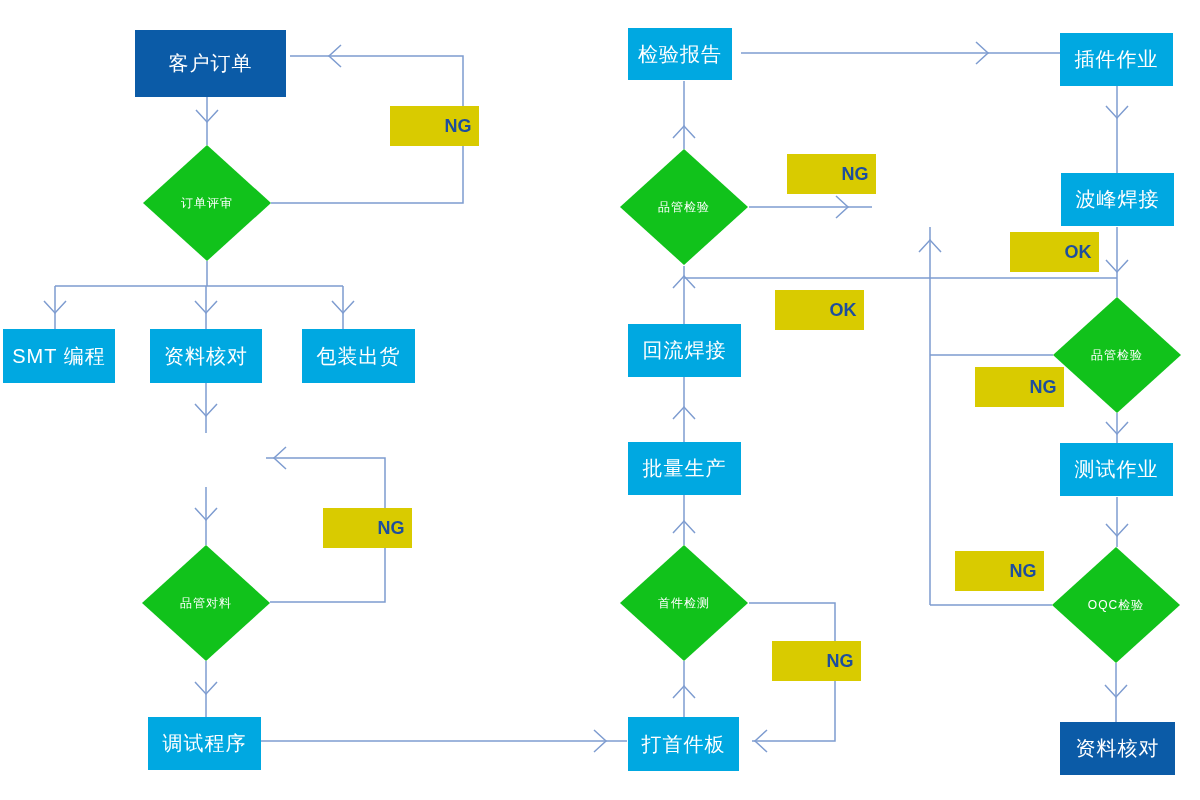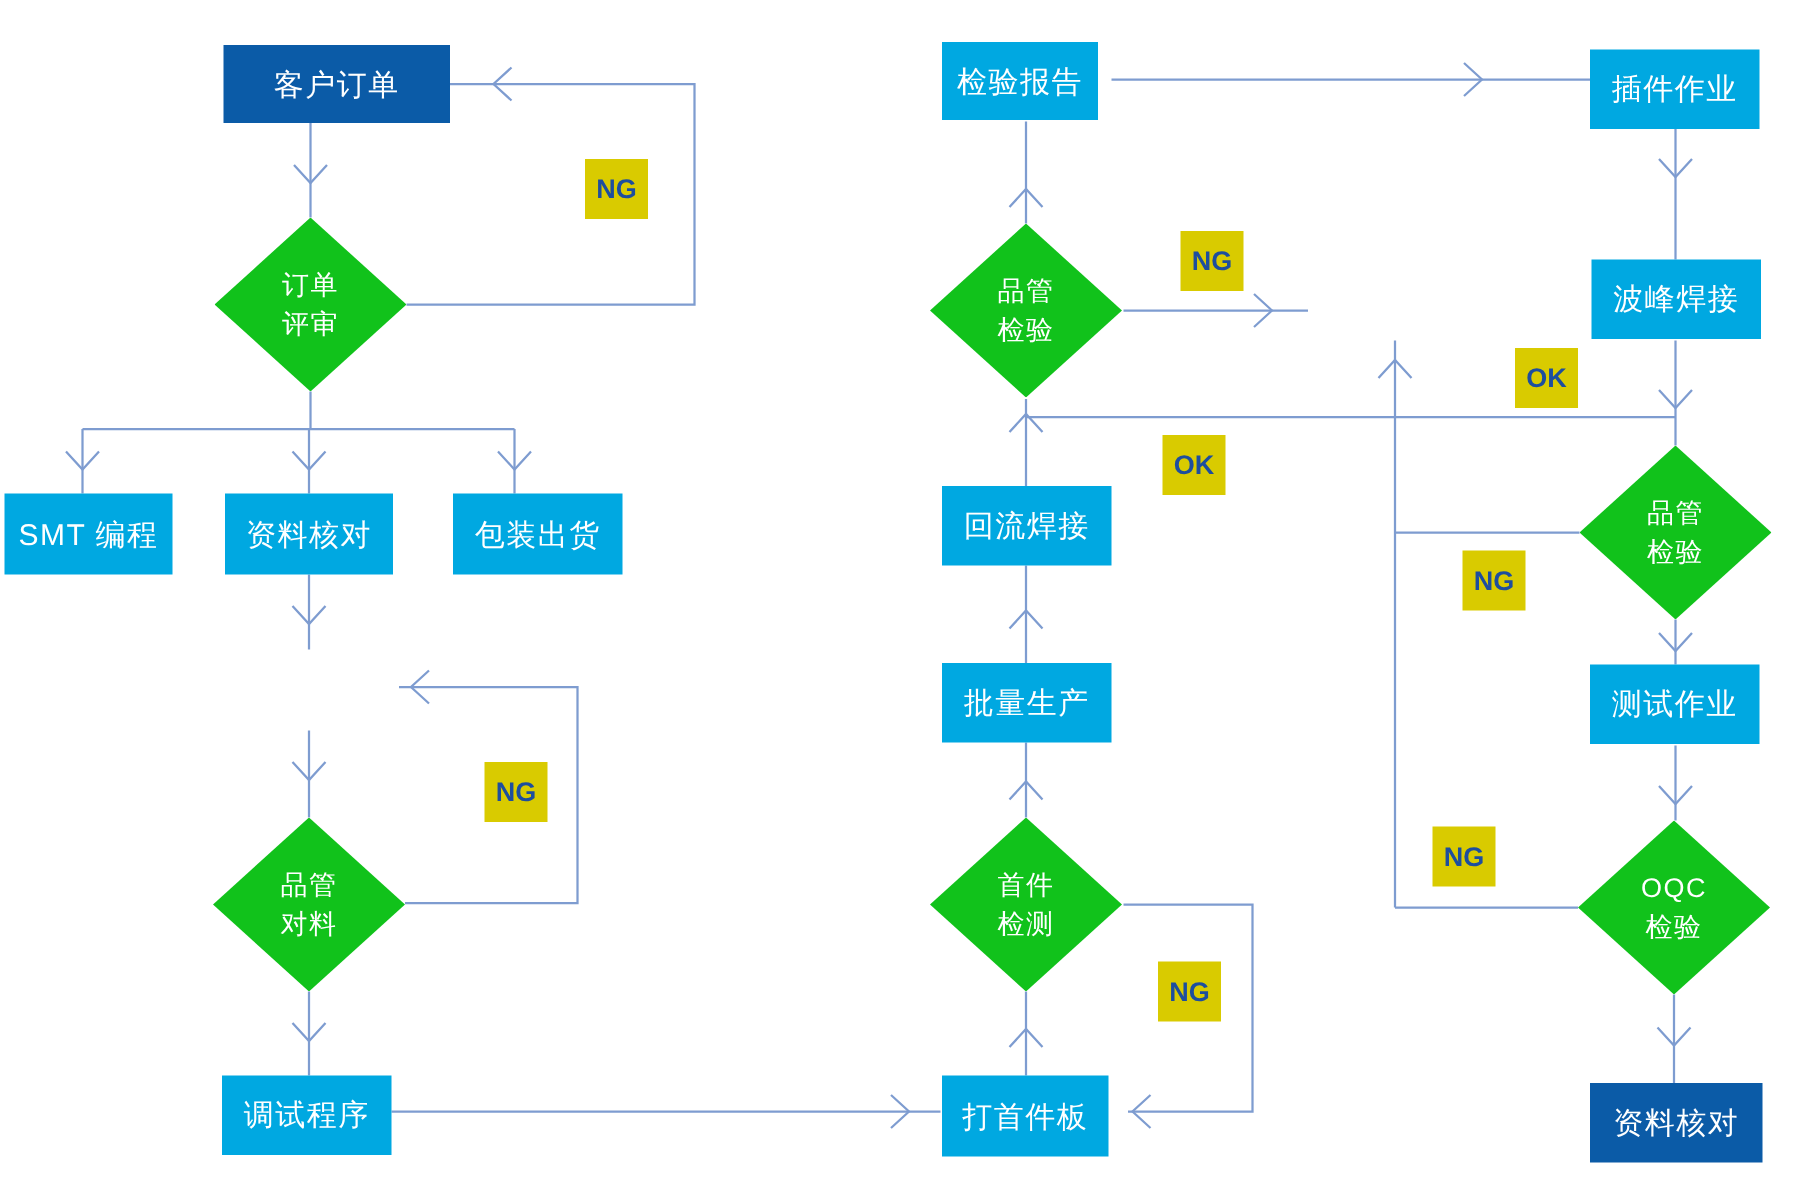--- a/index.html
+++ b/index.html
@@ -39,36 +39,37 @@
     background: var(--process-fill, #00A8E1);
     font-size: 20px;
   }
   .terminal {
     background: var(--terminal-fill, #0B5BA7);
     font-size: 20px;
   }
   .decision {
     background: var(--decision-fill, #11C21B);
     clip-path: polygon(50% 0, 100% 50%, 50% 100%, 0 50%);
-    flex-direction: column;
-    font-size: 18px;
+    flex-direction: row;
+    font-size: 12px;
     line-height: 26px;
   }
   .decision span { display: block; }
   .tag {
     position: absolute;
     width: 42px;
     height: 40px;
     background: var(--tag-fill, #D9CB00);
     color: var(--tag-text, #1D4E9E);
     display: flex;
     align-items: center;
     justify-content: center;
     font-size: 18px;
     font-weight: 700;
+    padding-left: 47px;
   }
 </style>
 </head>
 <body>
 
 <div class="canvas">
 
   <svg class="connectors" viewBox="0 0 1200 800">
     <g>
       <path d="M207 82 V145"></path>
@@ -158,21 +159,21 @@
     <g>
       <path d="M1117 497 V547"></path>
         <polyline points="1106,524 1117,536 1128,524"></polyline>
     </g>
     <g>
       <path d="M1116 663 V722"></path>
         <polyline points="1105,685 1116,697 1127,685"></polyline>
     </g>
   </svg>
 
-  <div class="node terminal" style="left:149px;top:30px;width:151px;height:52px">
+  <div class="node terminal" style="left:135px;top:30px;width:151px;height:67px">
     <span>客户订单</span>
   </div>
   <div class="node terminal" style="left:1060px;top:722px;width:115px;height:53px">
     <span>资料核对</span>
   </div>
 
   <div class="node process" style="left:3px;top:329px;width:112px;height:54px">
     <span>SMT 编程</span>
   </div>
   <div class="node process" style="left:150px;top:329px;width:112px;height:54px">

